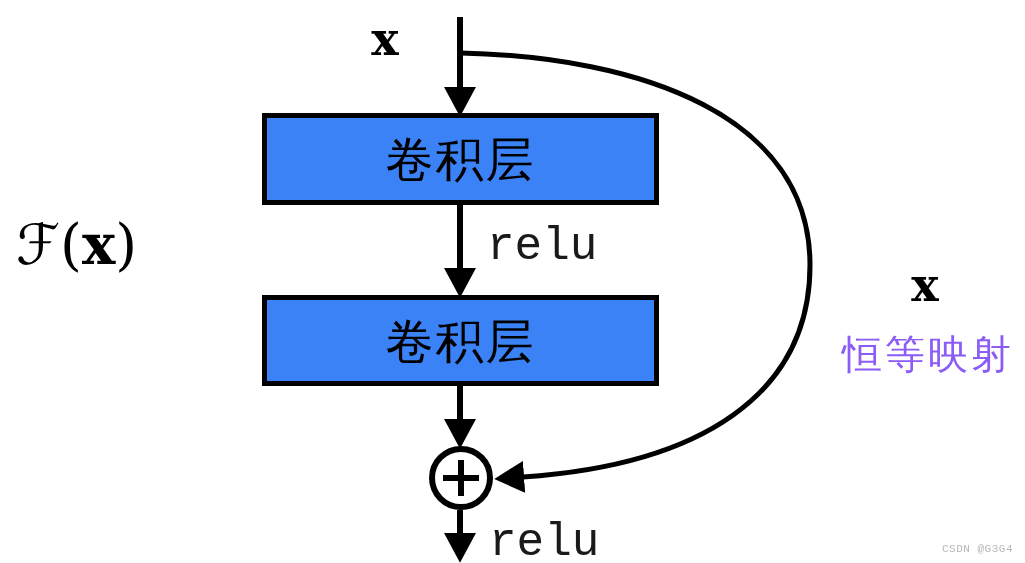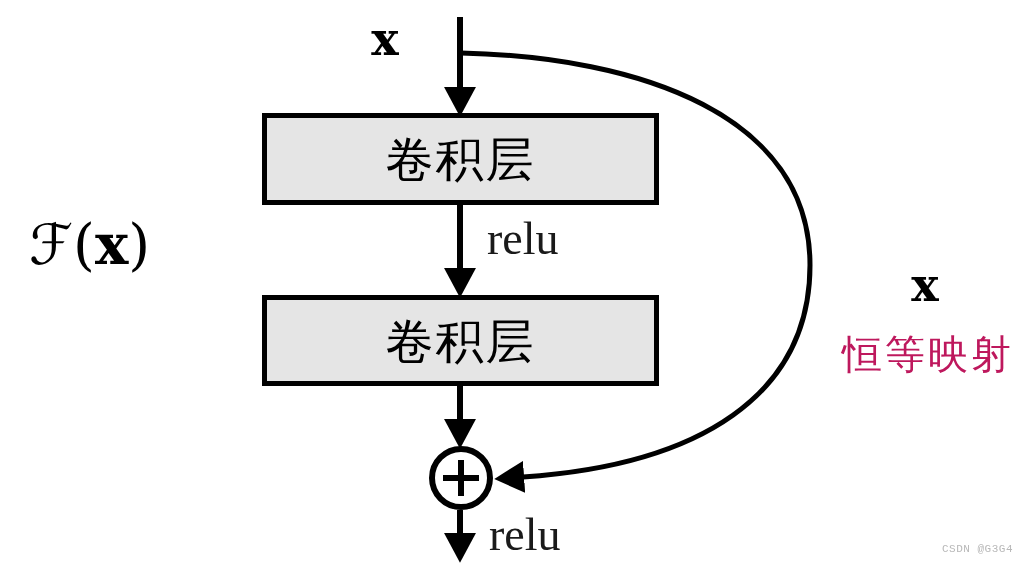--- a/index.html
+++ b/index.html
@@ -9,40 +9,40 @@
     background:#ffffff;
     overflow:hidden;
     font-family:"DejaVu Serif","Liberation Serif",serif;
     color:#000000;
   }
   .stage svg{position:absolute;left:0;top:0;}
   .box{
     position:absolute;
     box-sizing:border-box;
     border:5px solid #000000;
-    background:#e5e5e5;
+    background:#3b82f6;
     display:flex;align-items:center;justify-content:center;
   }
   .cjk{
     font-family:"DejaVu Serif","Liberation Serif",serif;
     font-size:48px;line-height:1;color:#000000;letter-spacing:2px;
   }
   .label{position:absolute;line-height:1;white-space:nowrap;}
   .bold-x{font-weight:bold;font-family:"DejaVu Serif","Liberation Serif",serif;}
   .math{font-size:56px;line-height:1.3;font-family:"DejaVu Serif","Liberation Serif",serif;}
   .math .sf{font-family:"DejaVu Sans","DejaVu Serif",serif;font-style:italic;}
   .math .bx{font-weight:bold;}
   .math .plus{margin:0 8px;}
   .relu{
-    font-family:Liberation Serif, serif;
-    font-size:46px;color:#1a1a1a;
+    font-family:Liberation Mono, monospace;
+    font-size:46px;color:#1a1a1a;margin-top:8px;
   }
   .caption-cjk{
     font-family:"DejaVu Serif","Liberation Serif",serif;
-    font-size:40px;letter-spacing:3px;color:#be185d;
+    font-size:40px;letter-spacing:3px;color:#8b5cf6;
   }
   .watermark{
     position:absolute;right:12px;bottom:8px;
     font-family:Liberation Mono, monospace;
     font-size:11px;color:#b8b8b8;letter-spacing:.5px;
   }
 </style>
 </head>
 <body>
 
@@ -75,21 +75,21 @@
   <div class="box" style="left:262px;top:113px;width:397px;height:92px">
     <span class="cjk">卷积层</span>
   </div>
 
   <div class="box" style="left:262px;top:295px;width:397px;height:91px">
     <span class="cjk">卷积层</span>
   </div>
 
   <div class="label bold-x" style="left:353px;top:16px;width:64px;text-align:center;font-size:46px">x</div>
 
-  <div class="label math" style="left:29px;top:208px"><span class="sf">ℱ</span><span>(</span><span class="bx">x</span><span>)</span></div>
+  <div class="label math" style="left:16px;top:208px"><span class="sf">ℱ</span><span>(</span><span class="bx">x</span><span>)</span></div>
 
   <div class="label relu" style="left:487px;top:216px">relu</div>
 
 
   <div class="label relu" style="left:489px;top:512px">relu</div>
 
   <div class="label bold-x" style="left:895px;top:262px;width:60px;text-align:center;font-size:46px">x</div>
 
   <div class="label caption-cjk" style="left:842px;top:334px">恒等映射</div>
 

